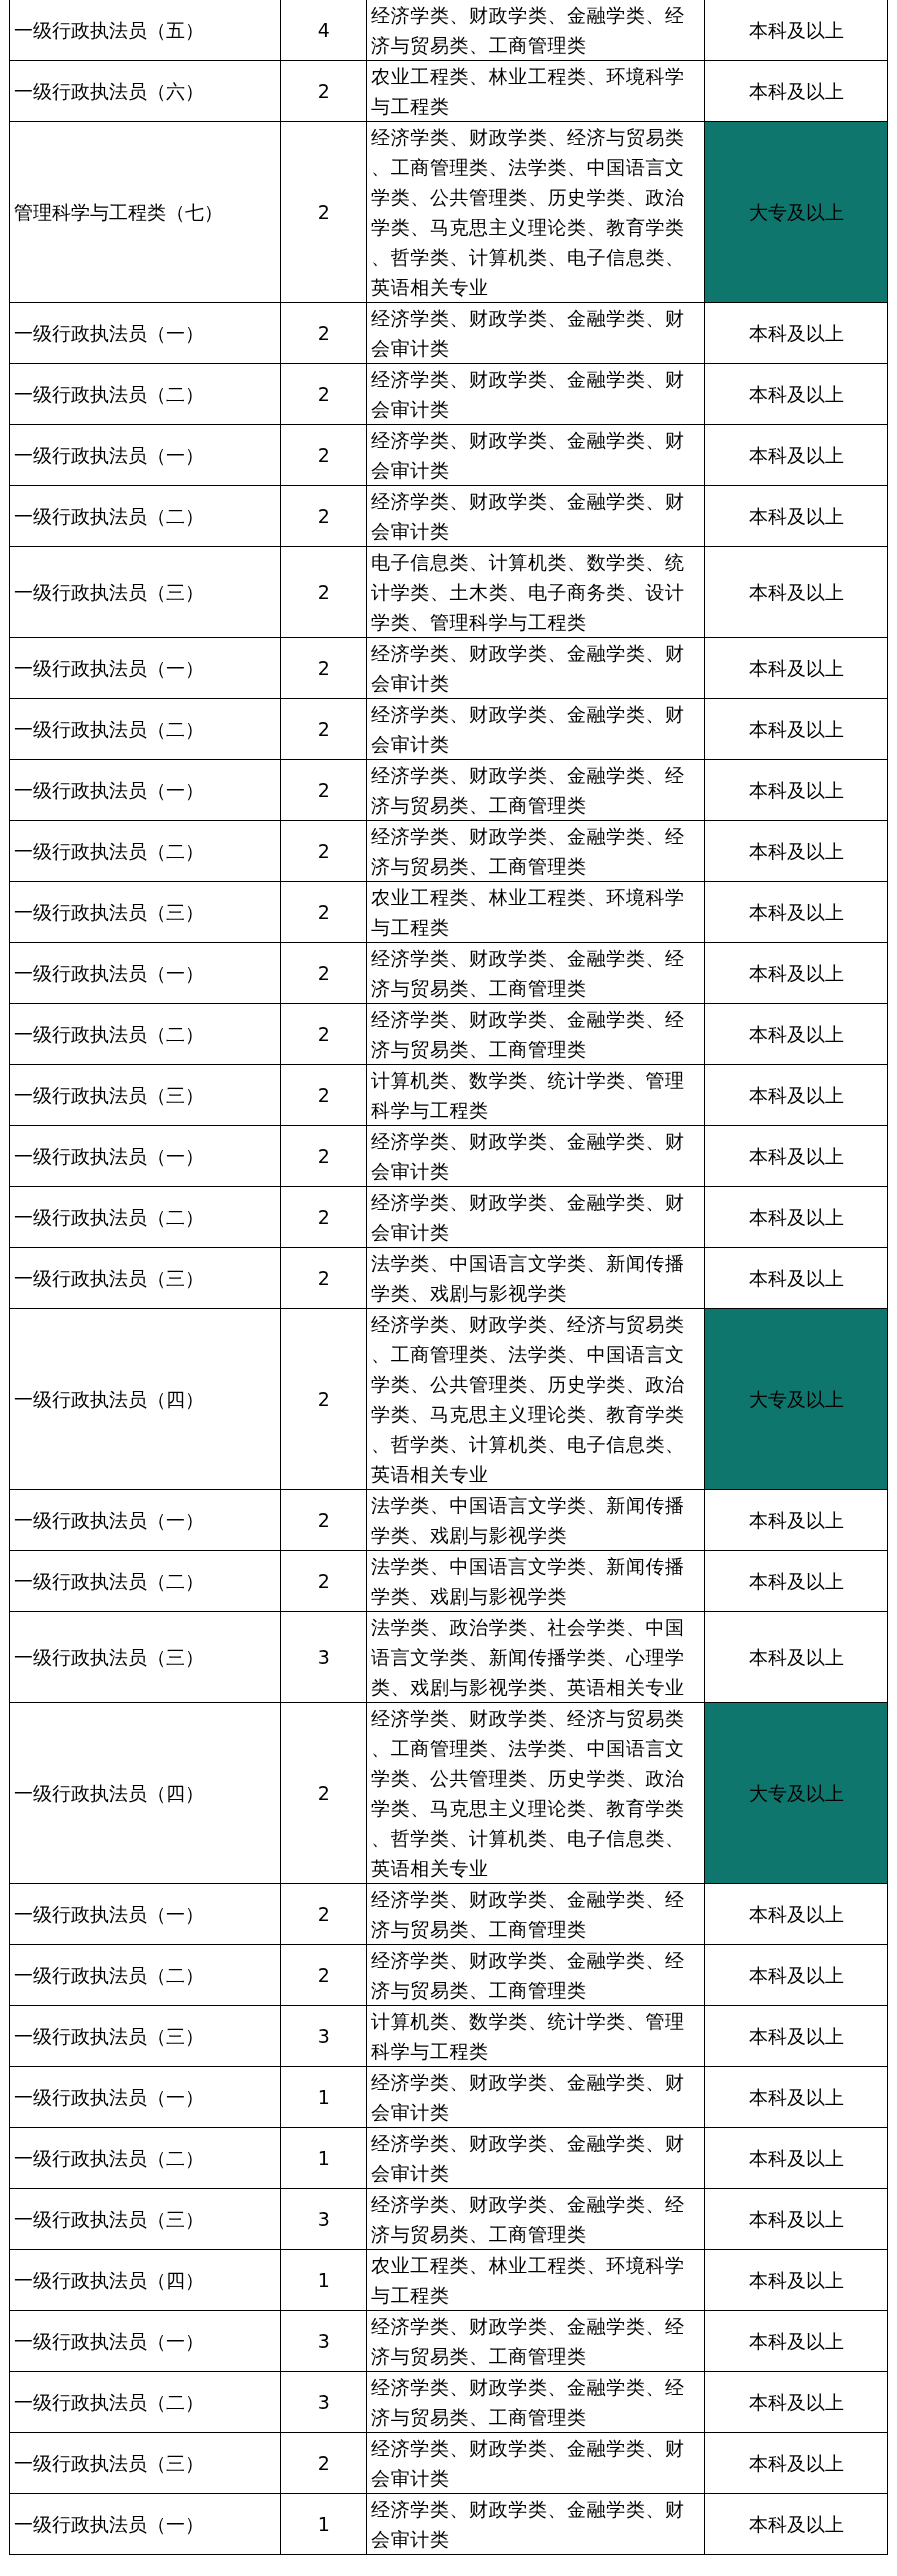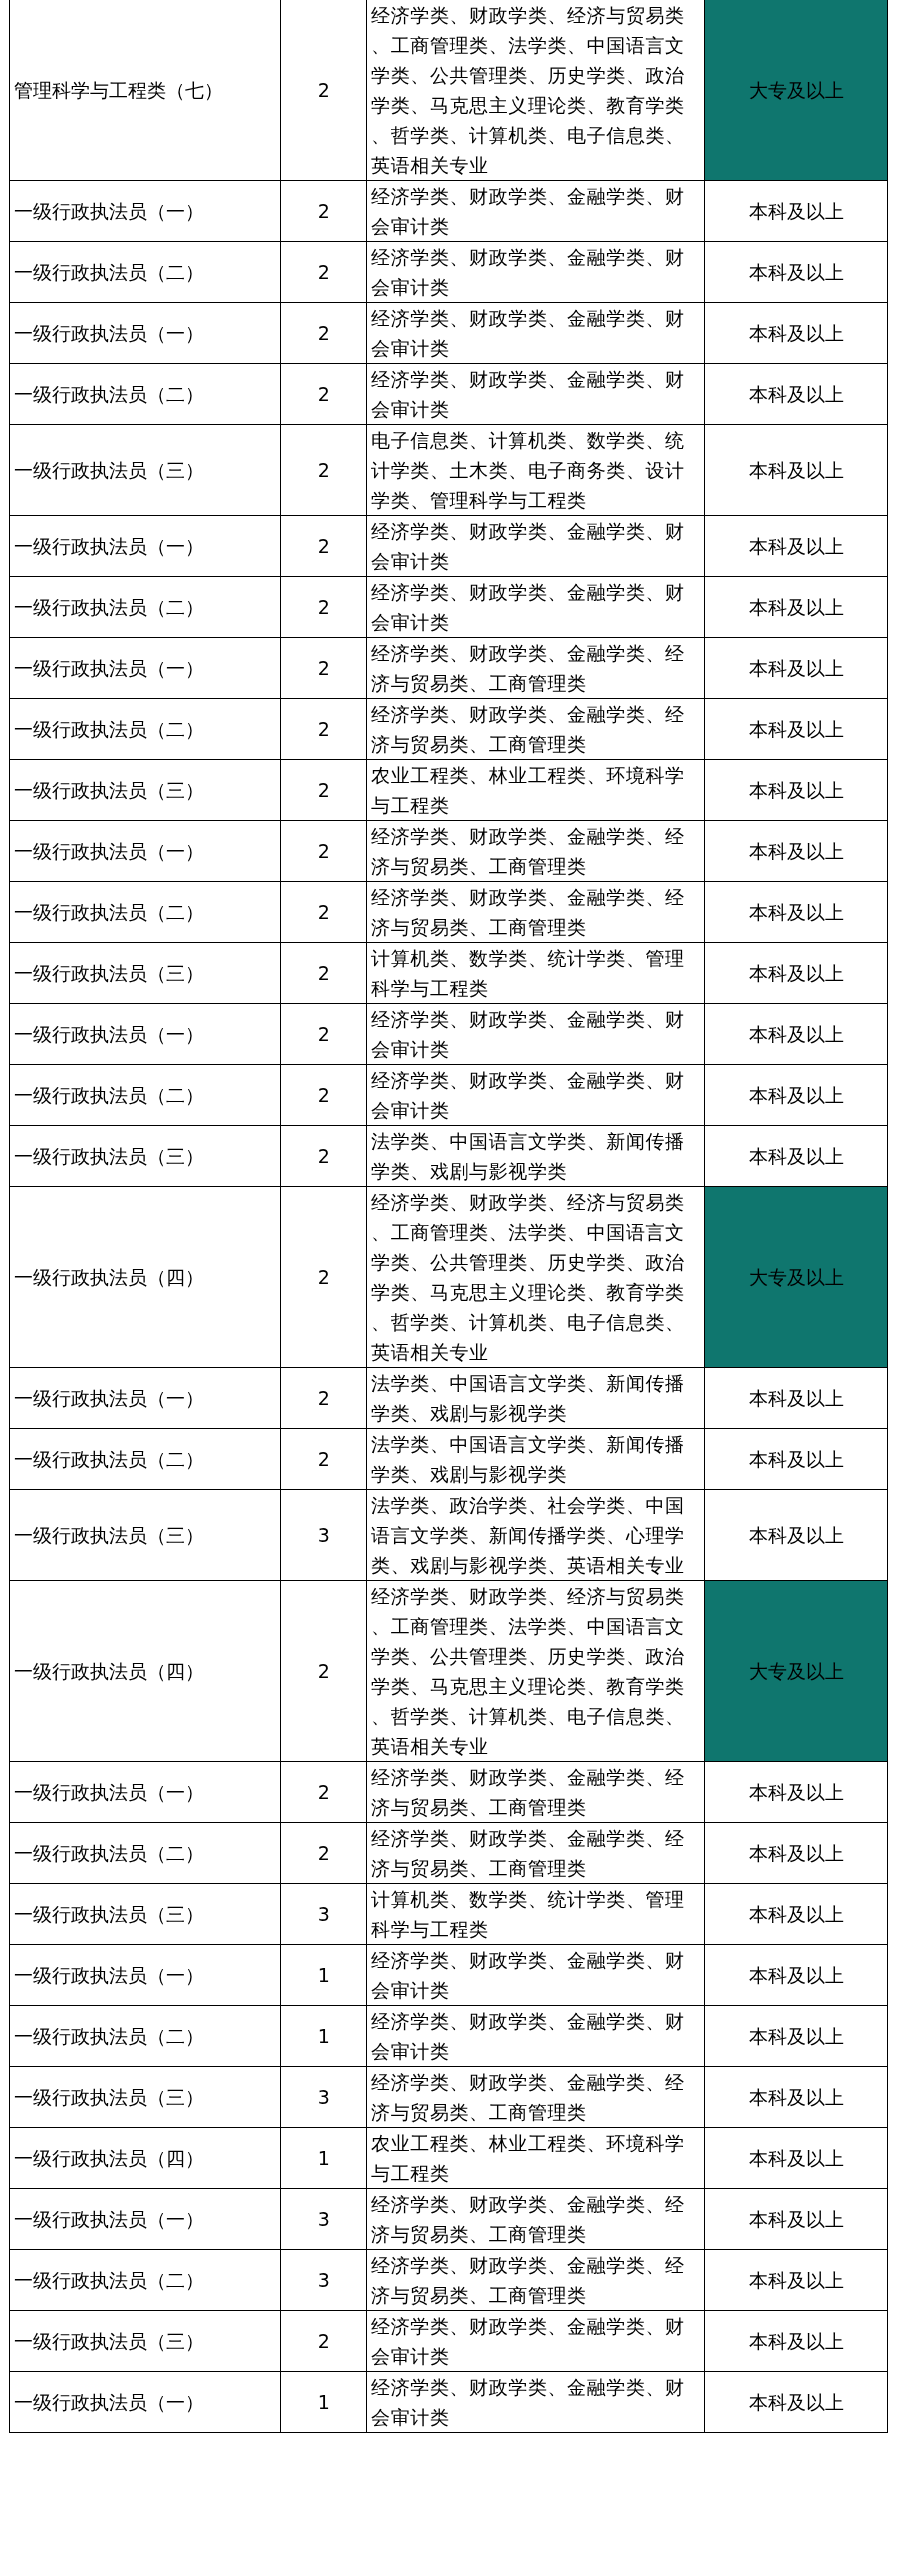--- a/index.html
+++ b/index.html
@@ -38,20 +38,34 @@
   .col-edu.highlight { background: #0f766e; }
   .h2 { height: 60px; }
   .h3 { height: 90px; }
   .h6 { height: 180px; }
 </style>
 </head>
 <body>
 
 <table class="sheet">
   <tbody id="table-body">
+  <tr class="h2">
+    <td class="col-title">一级行政执法员（五）</td>
+    <td class="col-count">4</td>
+    <td class="col-major">经济学类、财政学类、金融学类、经
+济与贸易类、工商管理类</td>
+    <td class="col-edu">本科及以上</td>
+  </tr>
+      <tr class="h2">
+    <td class="col-title">一级行政执法员（六）</td>
+    <td class="col-count">2</td>
+    <td class="col-major">农业工程类、林业工程类、环境科学
+与工程类</td>
+    <td class="col-edu">本科及以上</td>
+  </tr>
       <tr class="h6">
     <td class="col-title">管理科学与工程类（七）</td>
     <td class="col-count">2</td>
     <td class="col-major">经济学类、财政学类、经济与贸易类
 、工商管理类、法学类、中国语言文
 学类、公共管理类、历史学类、政治
 学类、马克思主义理论类、教育学类
 、哲学类、计算机类、电子信息类、
 英语相关专业</td>
     <td class="col-edu highlight">大专及以上</td>

